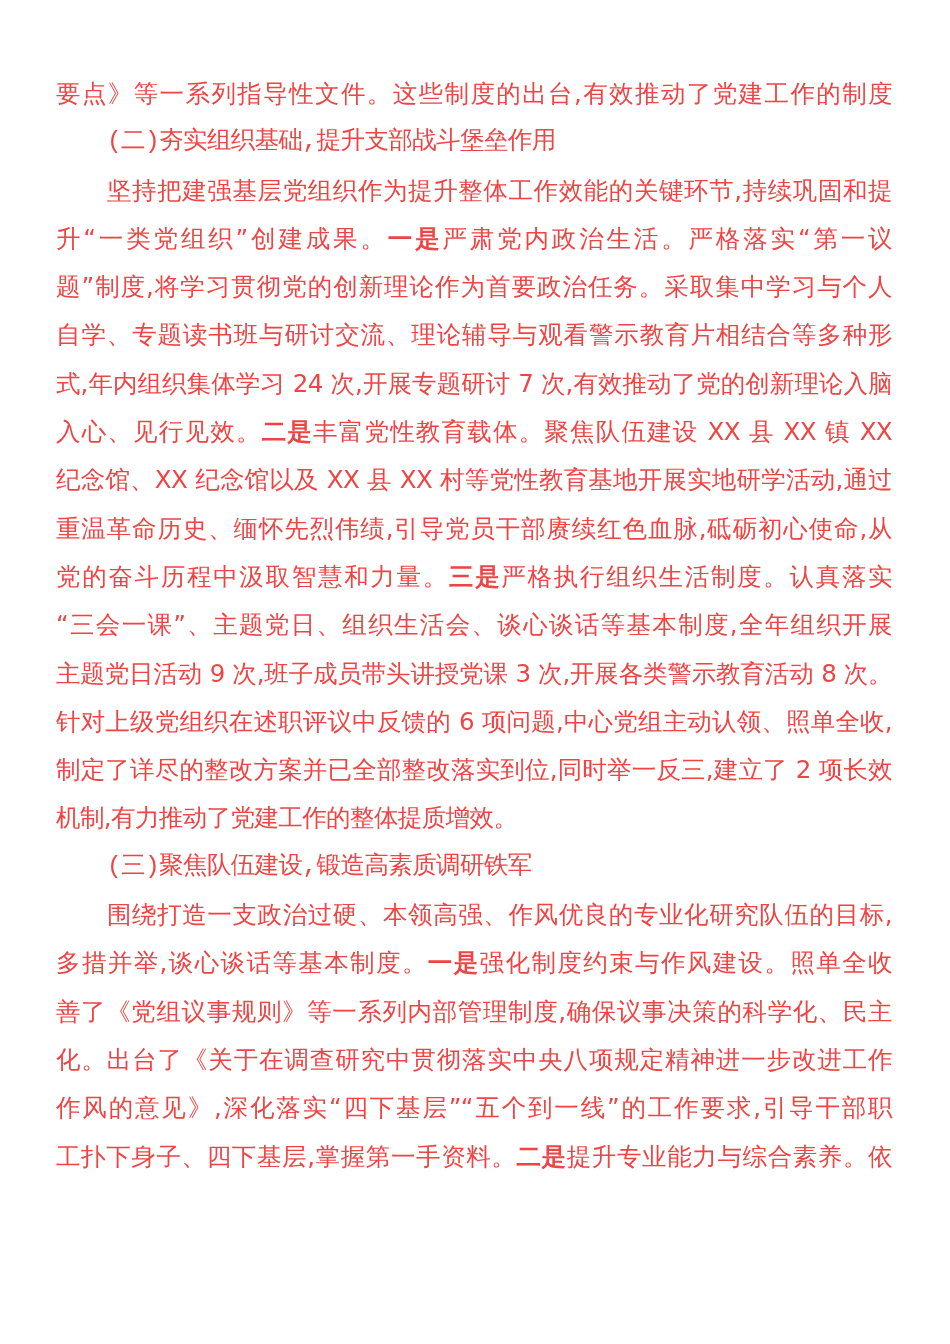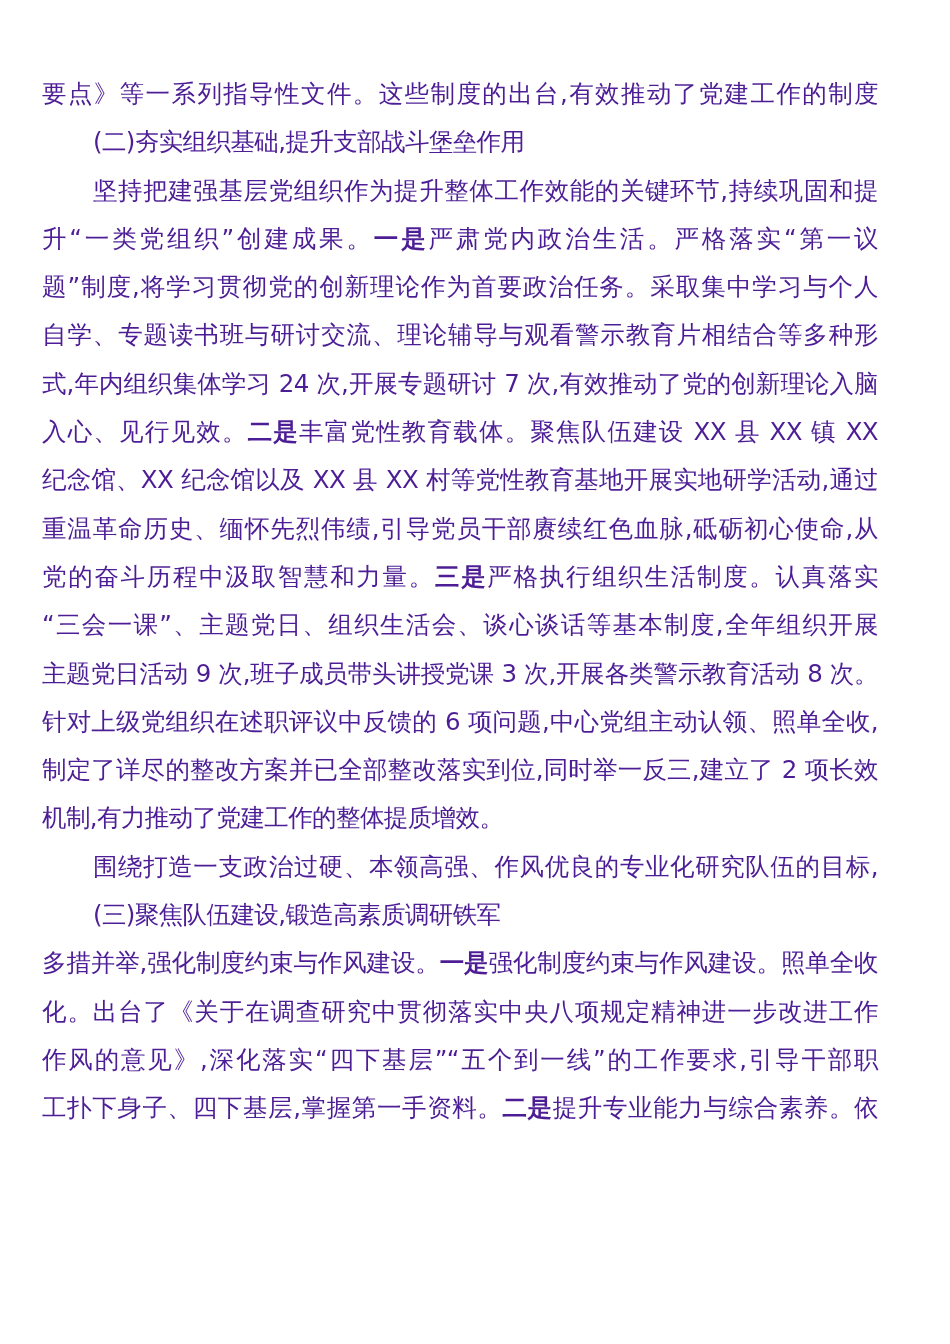--- a/index.html
+++ b/index.html
@@ -1,31 +1,31 @@
 <!DOCTYPE html>
 <html><head>
 <meta charset="utf-8">
 <style>
   html, body { margin: 0; padding: 0; background: #ffffff; }
   body { width: 950px; height: 1344px; position: relative; overflow: hidden; }
   .page {
     position: absolute;
-    left: 42px;
+    left: 56px;
     top: 70px;
     width: 836px;
     font-family: "DejaVu Sans", "Liberation Sans", sans-serif;
     font-size: 24.5px;
     line-height: 48.3px;
-    color: #4c1d95;
+    color: #ef4444;
     letter-spacing: -0.6px;
   }
   .line { white-space: nowrap; height: 48.3px; display: block; }
   .justify { text-align: justify; text-align-last: justify; white-space: normal; }
   .indent { padding-left: 51px; }
-  .heading { padding-left: 51px; }
+  .heading { padding-left: 51px; font-family: Liberation Mono, monospace; }
   b { font-weight: bold; }
 </style>
 </head>
 <body>
 
 <div class="page" id="page">
     <div class="line justify"><span>要点》等一系列指导性文件。这些制度的出台,有效推动了党建工作的制度</span></div>
     <div class="line heading"><span>(二)夯实组织基础,提升支部战斗堡垒作用</span></div>
     <div class="line justify indent"><span>坚持把建强基层党组织作为提升整体工作效能的关键环节,持续巩固和提</span></div>
     <div class="line justify"><span>升“一类党组织”创建成果。</span><b>一是</b><span>严肃党内政治生活。严格落实“第一议</span></div>
@@ -34,19 +34,20 @@
     <div class="line justify"><span>式,年内组织集体学习 24 次,开展专题研讨 7 次,有效推动了党的创新理论入脑</span></div>
     <div class="line justify"><span>入心、见行见效。</span><b>二是</b><span>丰富党性教育载体。聚焦队伍建设 XX 县 XX 镇 XX</span></div>
     <div class="line justify"><span>纪念馆、XX 纪念馆以及 XX 县 XX 村等党性教育基地开展实地研学活动,通过</span></div>
     <div class="line justify"><span>重温革命历史、缅怀先烈伟绩,引导党员干部赓续红色血脉,砥砺初心使命,从</span></div>
     <div class="line justify"><span>党的奋斗历程中汲取智慧和力量。</span><b>三是</b><span>严格执行组织生活制度。认真落实</span></div>
     <div class="line justify"><span>“三会一课”、主题党日、组织生活会、谈心谈话等基本制度,全年组织开展</span></div>
     <div class="line justify"><span>主题党日活动 9 次,班子成员带头讲授党课 3 次,开展各类警示教育活动 8 次。</span></div>
     <div class="line justify"><span>针对上级党组织在述职评议中反馈的 6 项问题,中心党组主动认领、照单全收,</span></div>
     <div class="line justify"><span>制定了详尽的整改方案并已全部整改落实到位,同时举一反三,建立了 2 项长效</span></div>
     <div class="line"><span>机制,有力推动了党建工作的整体提质增效。</span></div>
+    <div class="line heading"><span>(三)聚焦队伍建设,锻造高素质调研铁军</span></div>
     <div class="line justify indent"><span>围绕打造一支政治过硬、本领高强、作风优良的专业化研究队伍的目标,</span></div>
-    <div class="line heading"><span>(三)聚焦队伍建设,锻造高素质调研铁军</span></div>
-    <div class="line justify"><span>多措并举,强化制度约束与作风建设。</span><b>一是</b><span>强化制度约束与作风建设。照单全收</span></div>
+    <div class="line justify"><span>多措并举,谈心谈话等基本制度。</span><b>一是</b><span>强化制度约束与作风建设。照单全收</span></div>
+    <div class="line justify"><span>善了《党组议事规则》等一系列内部管理制度,确保议事决策的科学化、民主</span></div>
     <div class="line justify"><span>化。出台了《关于在调查研究中贯彻落实中央八项规定精神进一步改进工作</span></div>
     <div class="line justify"><span>作风的意见》,深化落实“四下基层”“五个到一线”的工作要求,引导干部职</span></div>
     <div class="line justify"><span>工扑下身子、四下基层,掌握第一手资料。</span><b>二是</b><span>提升专业能力与综合素养。依</span></div>
   </div>
 
 </body></html>

